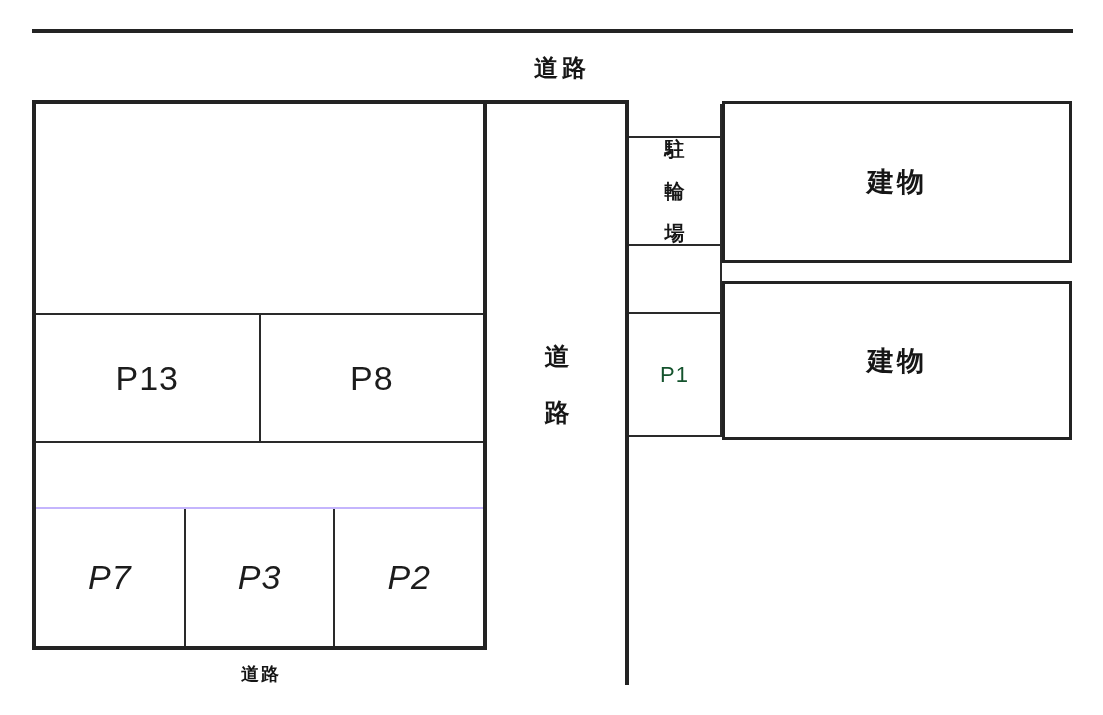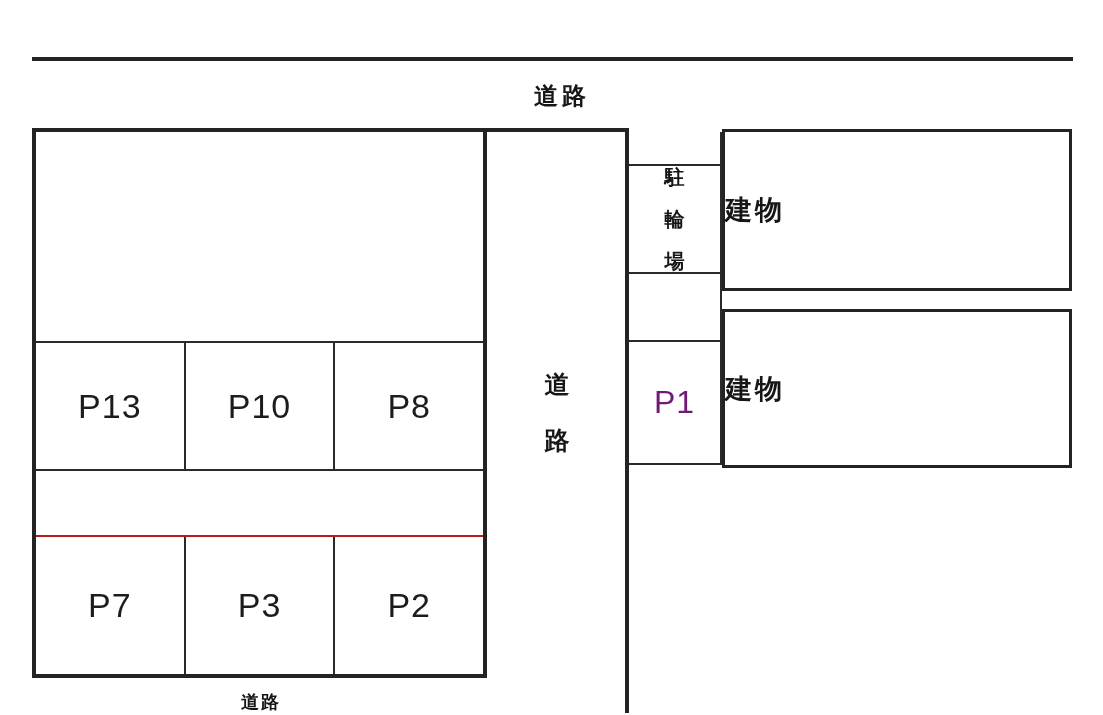--- a/index.html
+++ b/index.html
@@ -5,37 +5,37 @@
   html, body { margin: 0; padding: 0; background: #ffffff; }
   .canvas {
     position: relative;
     width: 1103px;
     height: 715px;
     background: #ffffff;
     font-family: "Liberation Sans", "DejaVu Sans", sans-serif;
     color: #161616;
     overflow: hidden;
   }
-  .abs { position: absolute; box-sizing: border-box; margin-top: 28px; }
+  .abs { position: absolute; box-sizing: border-box; }
 
   
   .top-road-line { left: 32px; top: 29px; width: 1041px; height: 4px; background: #232323; }
   .top-road-label {
     left: 482px; top: 52px; width: 160px;
     text-align: center; font-size: 24px; font-weight: bold; letter-spacing: 4px;
   }
 
   
   .parking-block {
     left: 32px; top: 100px; width: 455px; height: 550px;
     border: 4px solid #232323;
   }
   .stall-row { position: absolute; left: 0; right: 0; display: flex; box-sizing: border-box; }
   .row-mid { top: 209px; height: 130px; border-top: 2px solid #2a2a2a; border-bottom: 2px solid #2a2a2a; }
-  .row-bot { top: 403px; bottom: 0; border-top: 2px solid #b91c1c; }
+  .row-bot { top: 403px; bottom: 0; border-top: 2px solid #c4b5fd; font-style: italic; }
   .stall {
     flex: 1; display: flex; align-items: center; justify-content: center;
     font-size: 34px; letter-spacing: 1px; color: #1c1c1c;
     border-right: 2px solid #2a2a2a; box-sizing: border-box;
   }
   .stall:last-child { border-right: none; }
 
   
   .bottom-road-label {
     left: 211px; top: 662px; width: 100px;
@@ -60,45 +60,44 @@
   .strip-cell { box-sizing: border-box; }
   .strip-empty-top { height: 34px; border-bottom: 2px solid #2a2a2a; }
   .bicycle-cell {
     height: 108px; border-bottom: 2px solid #2a2a2a;
     display: flex; flex-direction: column; align-items: center; justify-content: center;
     gap: 15px; font-size: 20px; font-weight: bold;
   }
   .strip-empty-mid { height: 68px; border-bottom: 2px solid #2a2a2a; }
   .p1-cell {
     flex: 1; display: flex; align-items: center; justify-content: center;
-    font-size: 32px; letter-spacing: 1px; color: #701a75;
+    font-size: 22px; letter-spacing: 1px; color: #14532d;
   }
 
   
   .building {
     left: 722px; width: 350px;
     border: 3px solid #232323;
-    display: flex; align-items: center; 
+    display: flex; align-items: center; justify-content: center;
     font-size: 27px; font-weight: bold; letter-spacing: 3px;
   }
   .building-1 { top: 101px; height: 162px; }
   .building-2 { top: 281px; height: 159px; }
 </style>
 </head>
 <body>
 
 <div class="canvas">
 
   <div class="abs top-road-line"></div>
   <div class="abs top-road-label">道路</div>
 
   <div class="abs parking-block">
     <div class="stall-row row-mid">
       <div class="stall">P13</div>
-      <div class="stall">P10</div>
       <div class="stall">P8</div>
     </div>
     <div class="stall-row row-bot">
       <div class="stall">P7</div>
       <div class="stall">P3</div>
       <div class="stall">P2</div>
     </div>
   </div>
 
   <div class="abs bottom-road-label">道路</div>

